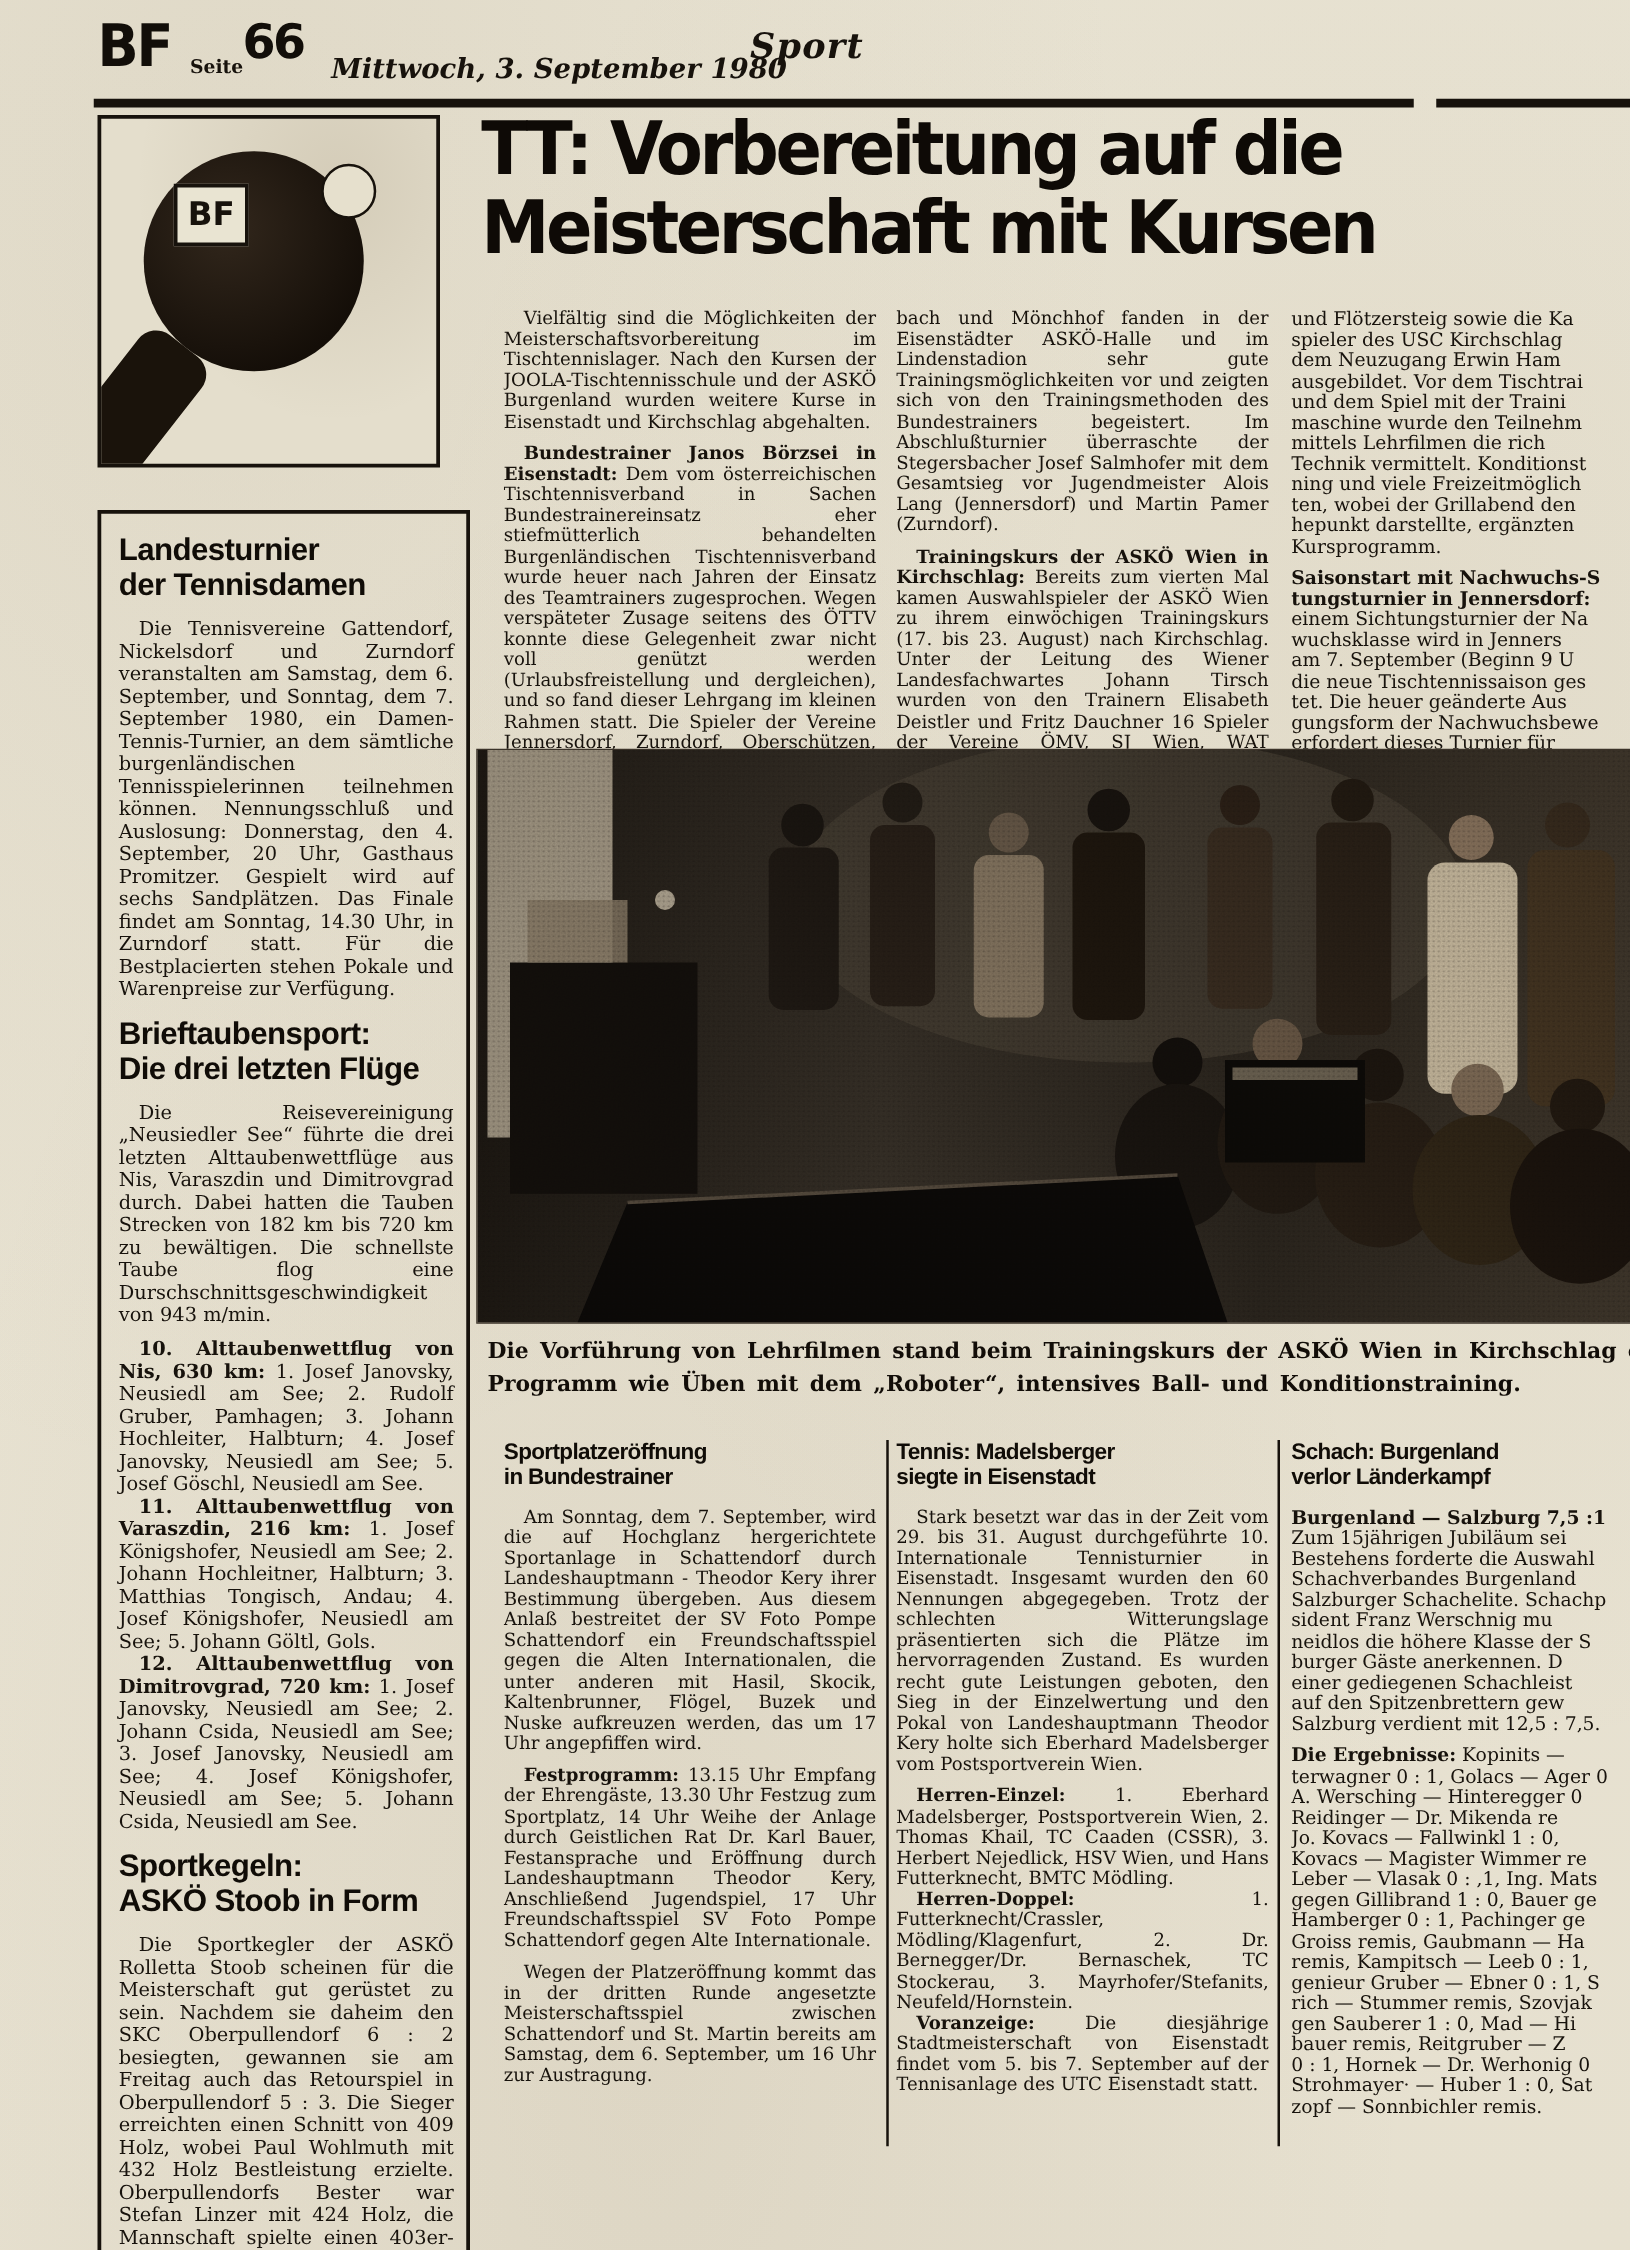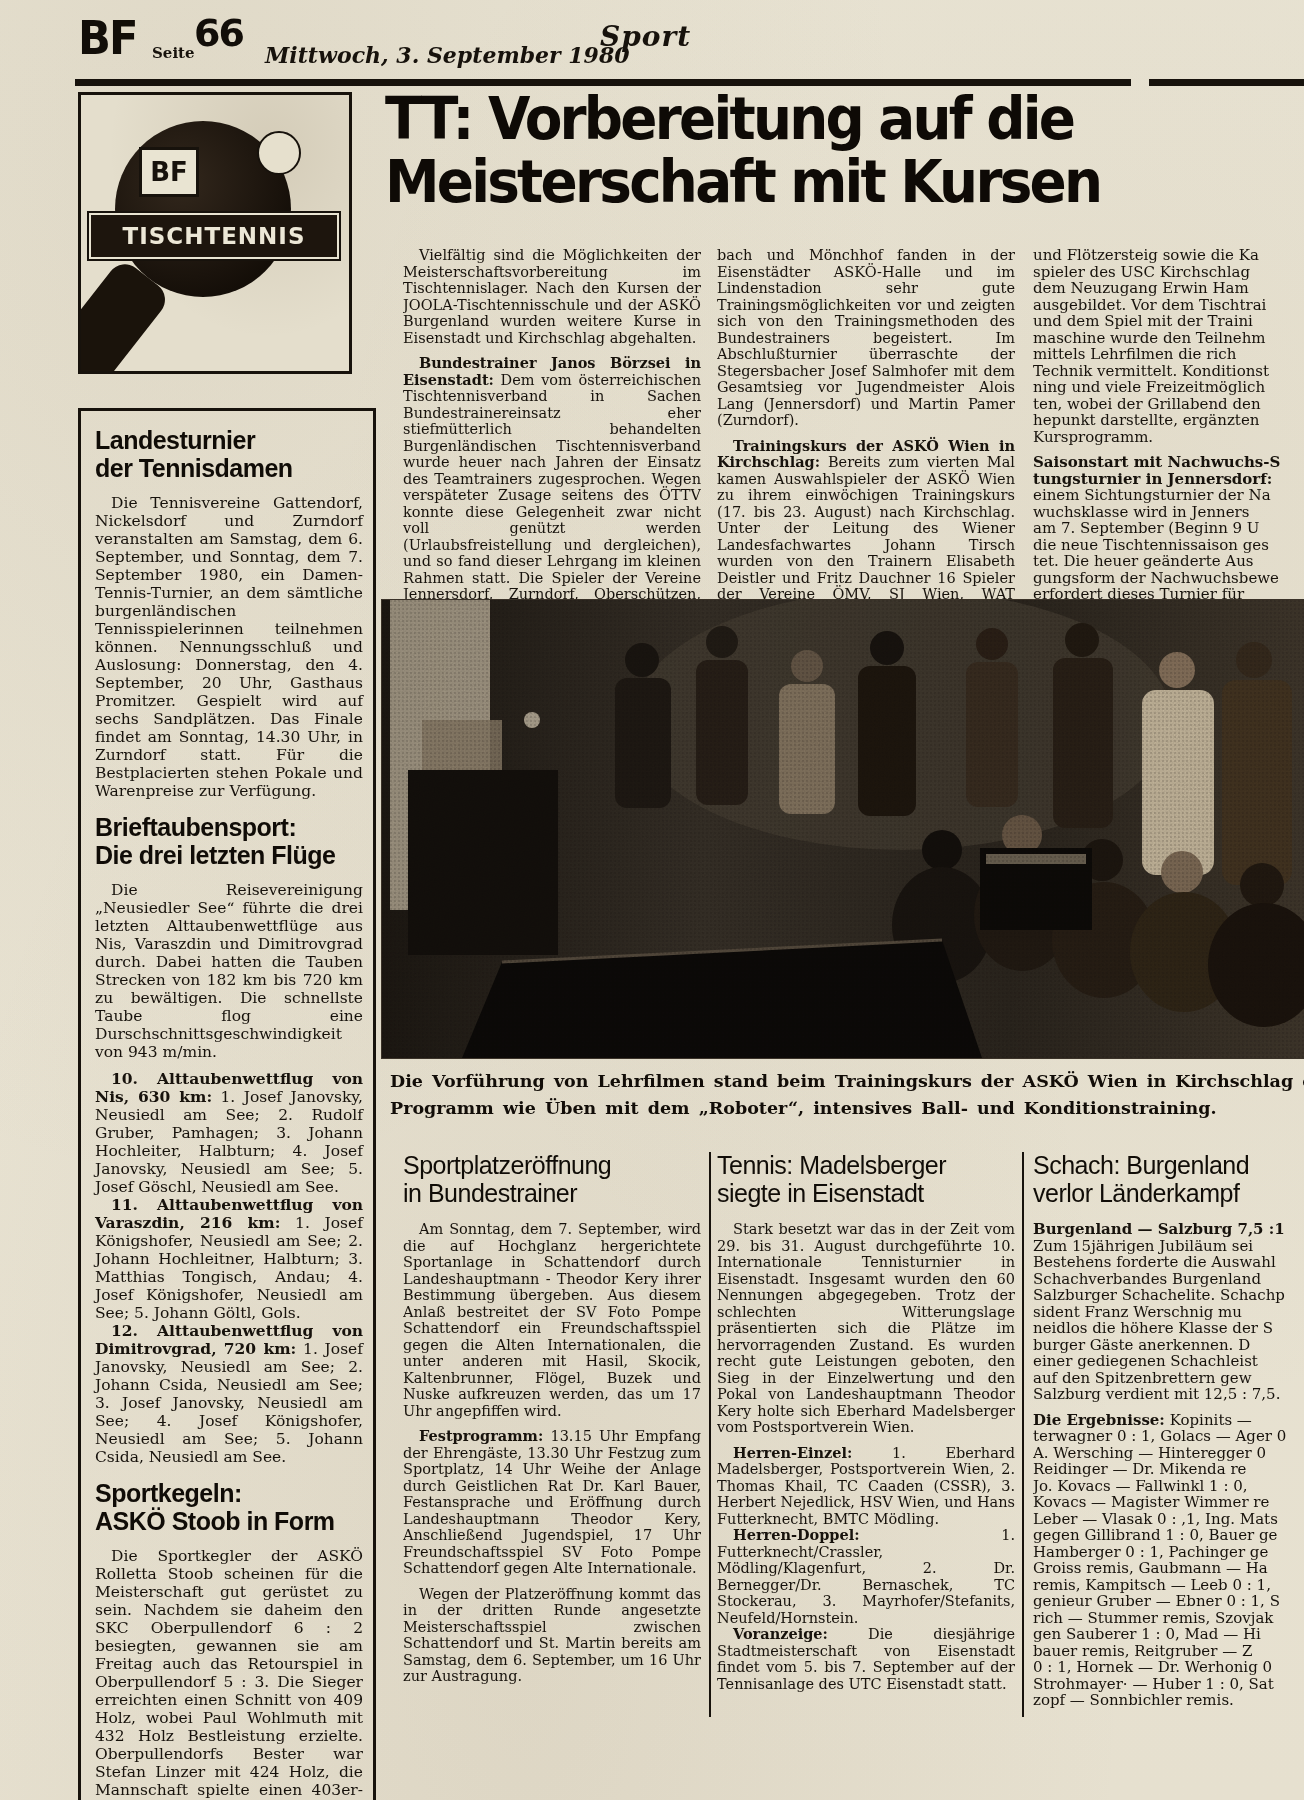--- a/index.html
+++ b/index.html
@@ -57,21 +57,21 @@
   
   .photo{left:382px; top:600px; width:922px; height:458px; background:#262019; outline:1px solid #3a3228;}
   .photo svg{display:block;}
   .caption{left:390px; top:1068px; width:914px; font-weight:700; font-size:17.5px; line-height:27px; color:#120d08; word-spacing:3px; white-space:nowrap; overflow:hidden;}
   
   .sidebar{left:78px; top:408px; width:298px; height:1540px; border:3px solid #17120c; box-sizing:border-box; padding:16px 10px 10px 14px; overflow:hidden;}
   .side-head{font-family:"Liberation Sans","DejaVu Sans",sans-serif; font-weight:700; font-size:25px; line-height:1.1; letter-spacing:-.5px; color:#100c07; margin:14px 0 12px 0;}
   .side-head.first{margin-top:0;}
   .sidebar .body-p{font-size:15.5px; line-height:18px;}
   
-  .bot-head{font-family:"Liberation Sans","DejaVu Sans",sans-serif; font-weight:400; font-size:25px; line-height:1.1; letter-spacing:-.5px; color:#100c07; margin:0 0 14px 0;}
+  .bot-head{font-family:"Liberation Sans","DejaVu Sans",sans-serif; font-weight:700; font-size:18px; line-height:1.1; letter-spacing:-.5px; color:#100c07; margin:0 0 14px 0;}
   .bot-col1{left:403px; top:1152px; width:298px; height:572px; overflow:hidden;}
   .bot-col2{left:717px; top:1152px; width:298px; height:572px; overflow:hidden;}
   .bot-col3{left:1033px; top:1152px; width:400px; height:572px; overflow:hidden; text-align:left;}
   .vrule{width:2px; background:#17120c; top:1152px; height:565px;}
   .vrule1{left:709px;}
   .vrule2{left:1022px;}
   .score-line{font-weight:700;}
 </style>
 </head>
 <body>
@@ -86,23 +86,20 @@
     <span class="section">Sport</span>
   </header>
   <div class="abs rule rule-a"></div>
   <div class="abs rule rule-b"></div>
 
   <div class="abs logo-box">
     <div class="paddle-handle"></div>
     <div class="paddle-face"></div>
     <div class="ball"></div>
     <div class="bf-chip">BF</div>
-    <div class="tt-band">
-      <span>TISCHTENNIS</span>
-    </div>
   </div>
 
   <h1 class="abs headline">
     <div>TT: Vorbereitung auf die</div>
     <div>Meisterschaft mit Kursen</div>
   </h1>
 
   <div class="abs col flowcol lead-col1">
     <p class="body-p ind"><span>Vielfältig sind die Möglichkeiten der Meisterschaftsvorbereitung im Tischtennislager. Nach den Kursen der JOOLA-Tischtennisschule und der ASKÖ Burgenland wurden weitere Kurse in Eisenstadt und Kirchschlag abgehalten.</span></p>
     <p class="body-p ind"><b class="lead-in">Bundestrainer Janos Börzsei in Eisenstadt:</b> <span>Dem vom österreichischen Tischtennisverband in Sachen Bundestrainereinsatz eher stiefmütterlich behandelten Burgenländischen Tischtennisverband wurde heuer nach Jahren der Einsatz des Teamtrainers zugesprochen. Wegen verspäteter Zusage seitens des ÖTTV konnte diese Gelegenheit zwar nicht voll genützt werden (Urlaubsfreistellung und dergleichen), und so fand dieser Lehrgang im kleinen Rahmen statt. Die Spieler der Vereine Jennersdorf, Zurndorf, Oberschützen, Stegers-</span></p>

